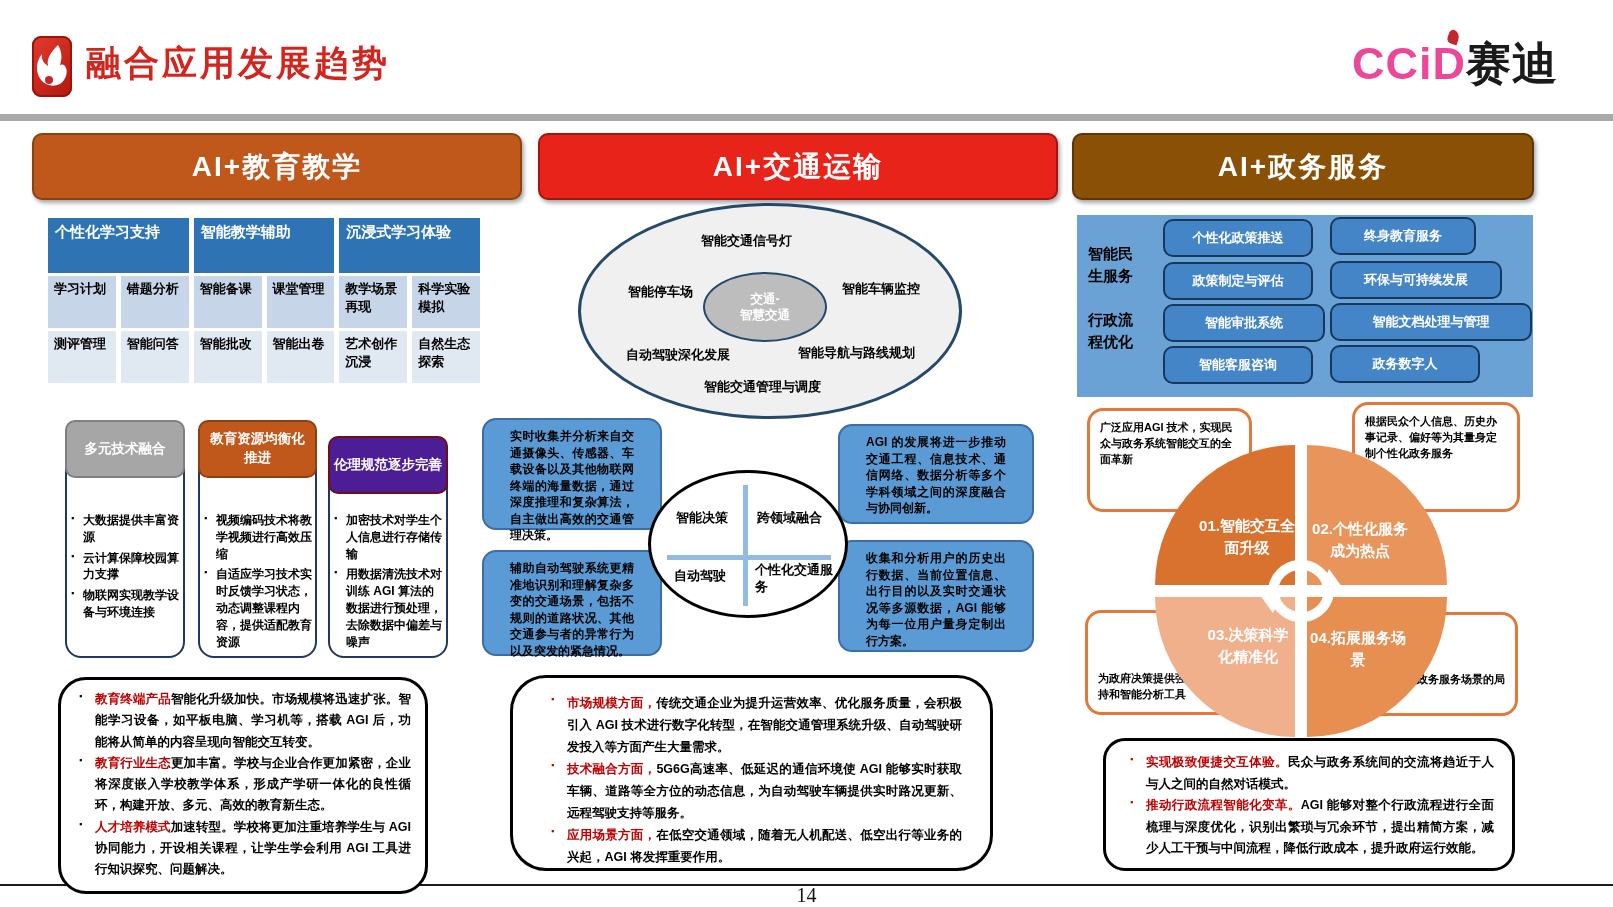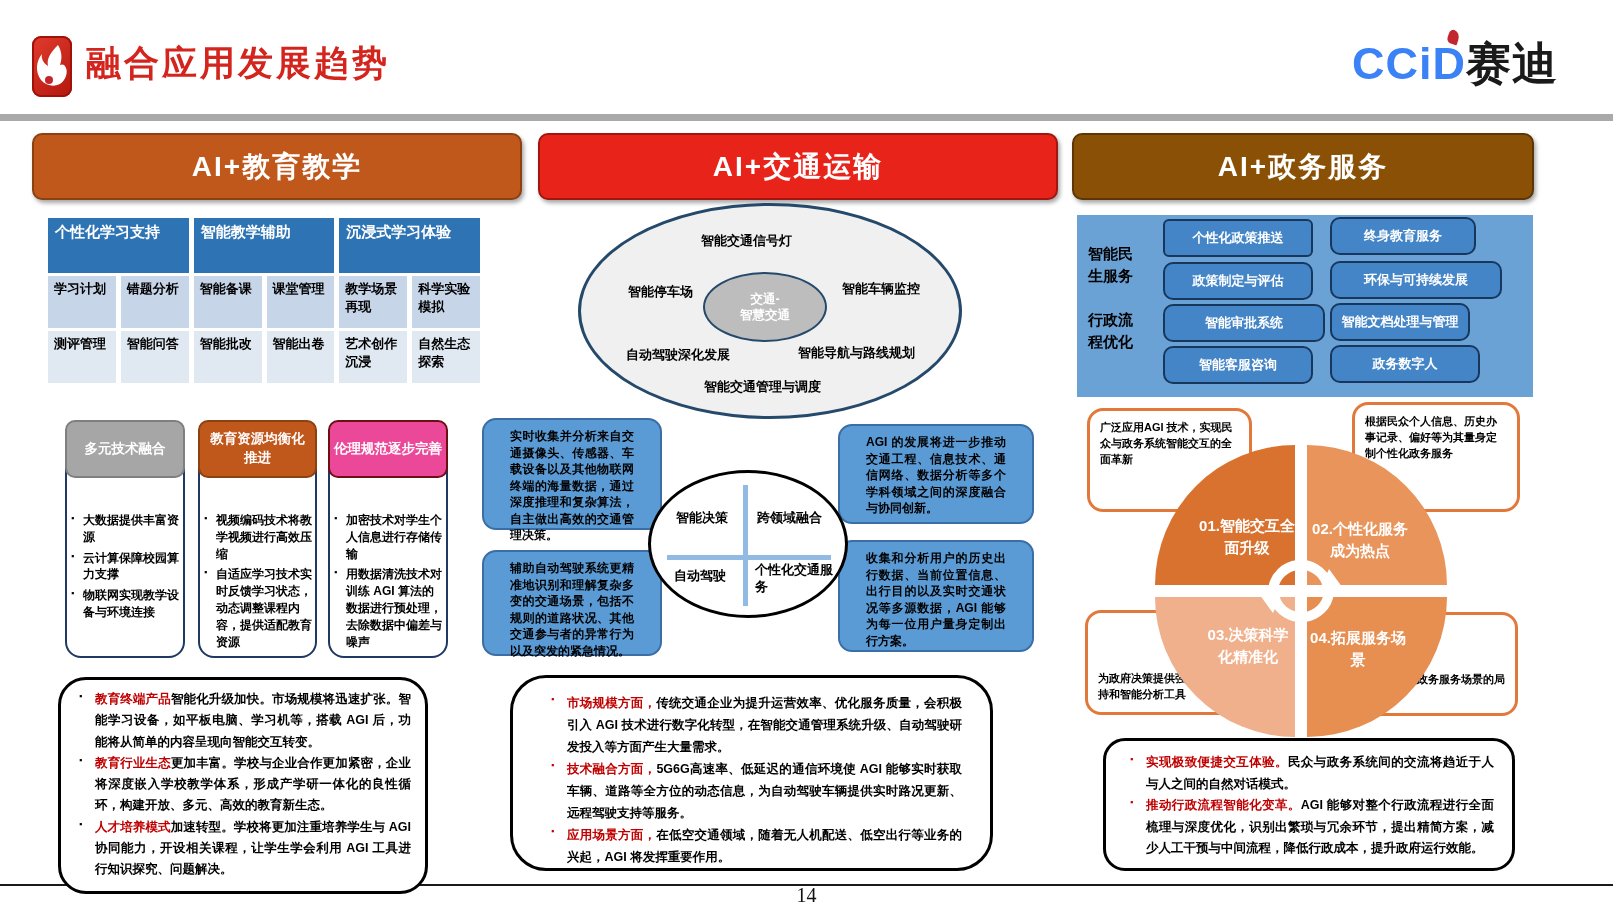--- a/index.html
+++ b/index.html
@@ -5,21 +5,21 @@
   html,body{margin:0;padding:0;background:#fff;}
   .slide{position:relative;width:1613px;height:907px;background:#fff;overflow:hidden;
          font-family:"Liberation Sans", sans-serif;color:#000;}
   .abs{position:absolute;}
 
   
   .logo-badge{left:32px;top:36px;width:40px;height:61px;border-radius:9px;
     background:linear-gradient(135deg,#E23B2E,#B3170D);box-shadow:inset 0 0 0 2px #9E120A;}
   .slide-title{left:86px;top:40px;font-size:35px;font-weight:800;color:#D3251D;letter-spacing:3px;}
   .ccid{left:1352px;top:34px;font-size:45px;font-weight:800;letter-spacing:1px;white-space:nowrap;}
-  .ccid-en{color:#3b82f6;text-align:center;}
+  .ccid-en{color:#ec4899;text-align:center;}
   .ccid-cn{color:#1a1a1a;}
   .ccid-flame{position:absolute;left:96px;top:-4px;width:11px;height:14px;background:#C1272D;
     border-radius:60% 100% 10% 60%;transform:rotate(18deg);}
   .top-divider{left:0;top:114px;width:1613px;height:7px;background:#A9A9A9;}
   .footer-line{left:0;top:884px;width:1613px;border-top:2px solid #1a1a1a;z-index:0;}
   .page-number{left:0;top:884px;width:1613px;text-align:center;font-family:"Liberation Serif",serif;
     font-size:20px;color:#111;z-index:0;}
 
   
   .banner{height:63px;border-radius:10px;display:flex;align-items:center;justify-content:center;
@@ -41,21 +41,21 @@
 
   
   .trend{top:420px;height:238px;}
   .trend-body{position:absolute;left:0;right:0;top:22px;bottom:0;background:#fff;
     border:2px solid #1F3864;border-radius:16px;}
   .trend-head{position:absolute;left:0;right:0;top:0;height:58px;border-radius:10px;
     display:flex;align-items:center;justify-content:center;text-align:center;
     color:#fff;font-size:13.5px;font-weight:800;line-height:1.4;padding:0 4px;box-sizing:border-box;}
   .th-gray{background:#A6A6A6;border:2px solid #7F7F7F;}
   .th-orange{background:#C0571B;border:2px solid #8C4112;}
-  .th-red{background:#ec4899;border:2px solid #6E1013;}
+  .th-red{background:#4c1d95;border:2px solid #6E1013;margin-top:16px;}
   .trend ul{position:absolute;left:6px;right:4px;top:92px;margin:0;padding:0;list-style:none;}
   .trend li{position:relative;padding-left:12px;font-size:12px;font-weight:700;line-height:1.4;margin-bottom:4px;}
   .trend li::before{content:"▪";position:absolute;left:0;top:0;font-size:9px;}
   .trend1{left:65px;width:120px;}
   .trend2{left:198px;width:119px;}
   .trend3{left:328px;width:120px;}
 
   
   .summary{background:#fff;border:3px solid #000;z-index:1;box-sizing:border-box;}
   .summary ul{margin:0;padding:0;list-style:none;}
@@ -227,26 +227,26 @@
     <ul>
       <li><span class="lead-red">市场规模方面，</span><span>传统交通企业为提升运营效率、优化服务质量，会积极引入 AGI 技术进行数字化转型，在智能交通管理系统升级、自动驾驶研发投入等方面产生大量需求。</span></li>
       <li><span class="lead-red">技术融合方面，</span><span>5G6G高速率、低延迟的通信环境使 AGI 能够实时获取车辆、道路等全方位的动态信息，为自动驾驶车辆提供实时路况更新、远程驾驶支持等服务。</span></li>
       <li><span class="lead-red">应用场景方面，</span><span>在低空交通领域，随着无人机配送、低空出行等业务的兴起，AGI 将发挥重要作用。</span></li>
     </ul>
   </div>
 
   <div class="abs gov-panel"></div>
   <div class="abs gov-group" style="left:1088px;top:243px;">智能民生服务</div>
   <div class="abs gov-group" style="left:1088px;top:309px;">行政流程优化</div>
-  <div class="abs pill" style="left:1163px;top:219px;width:150px;border-radius:6px;">个性化政策推送</div>
+  <div class="abs pill" style="left:1163px;top:219px;width:150px;">个性化政策推送</div>
   <div class="abs pill" style="left:1330px;top:217px;width:146px;">终身教育服务</div>
   <div class="abs pill" style="left:1163px;top:262px;width:150px;">政策制定与评估</div>
   <div class="abs pill" style="left:1330px;top:261px;width:172px;">环保与可持续发展</div>
   <div class="abs pill" style="left:1163px;top:304px;width:162px;">智能审批系统</div>
-  <div class="abs pill" style="left:1330px;top:303px;width:140px;">智能文档处理与管理</div>
+  <div class="abs pill" style="left:1330px;top:303px;width:202px;">智能文档处理与管理</div>
   <div class="abs pill" style="left:1163px;top:346px;width:150px;">智能客服咨询</div>
   <div class="abs pill" style="left:1330px;top:345px;width:150px;">政务数字人</div>
 
   <div class="abs callout c0">
       <span>广泛应用AGI 技术，实现民众与政务系统智能交互的全面革新</span>
     </div>
   <div class="abs callout c1">
       <span>根据民众个人信息、历史办事记录、偏好等为其量身定制个性化政务服务</span>
     </div>
   <div class="abs callout c2">

